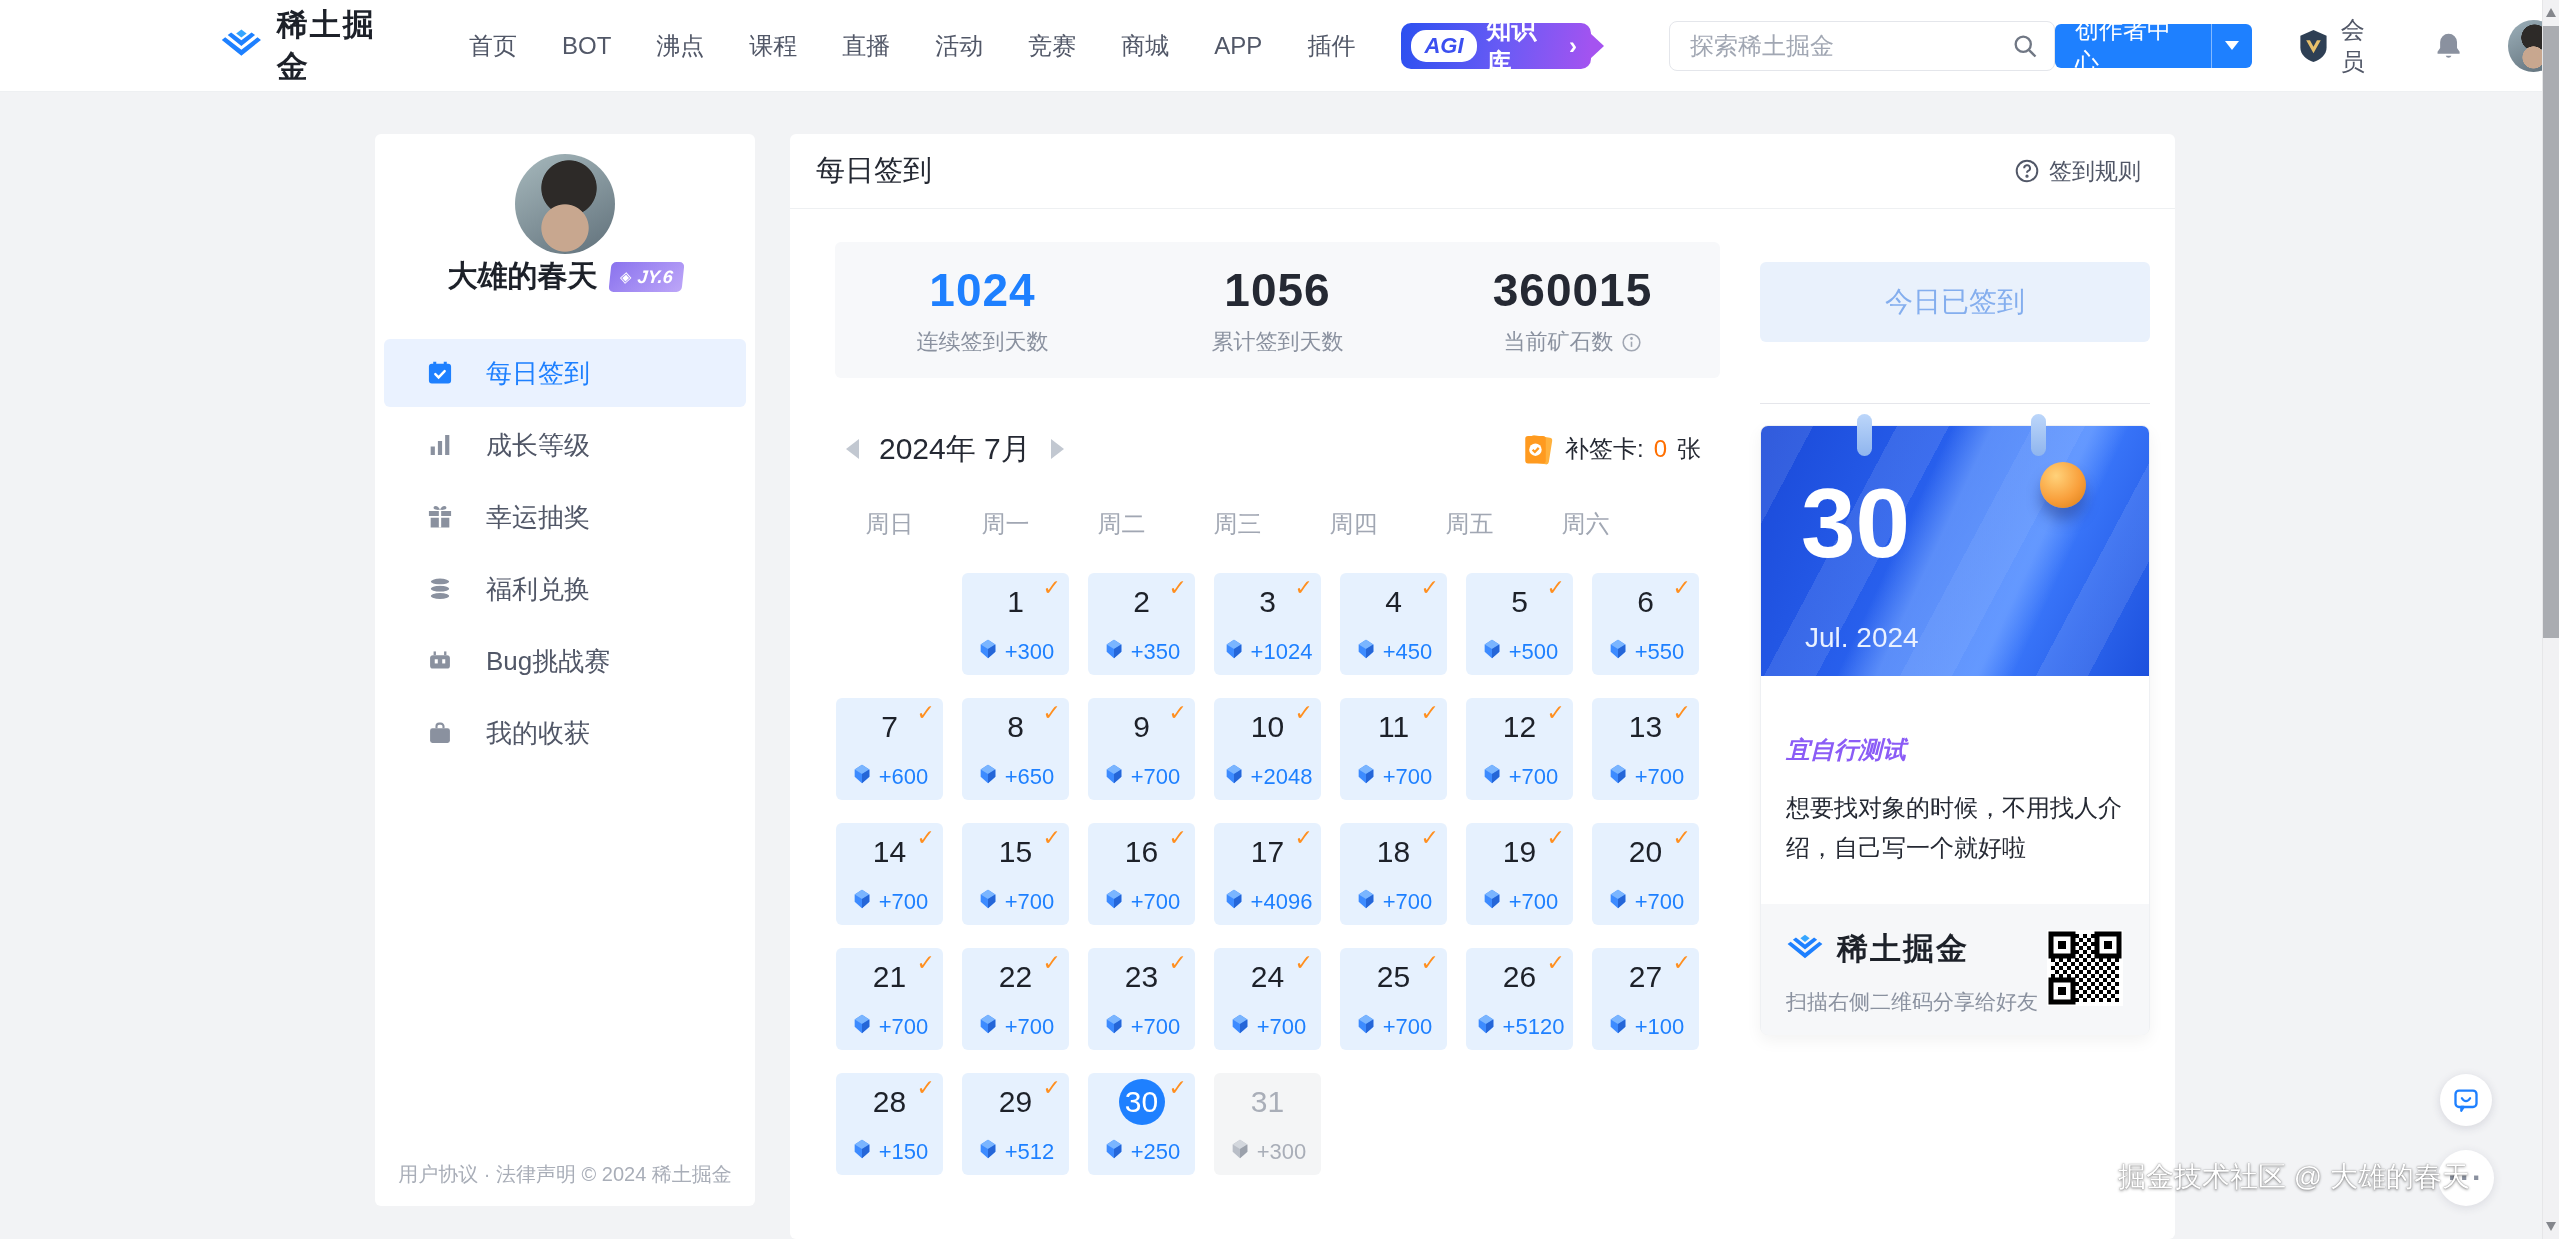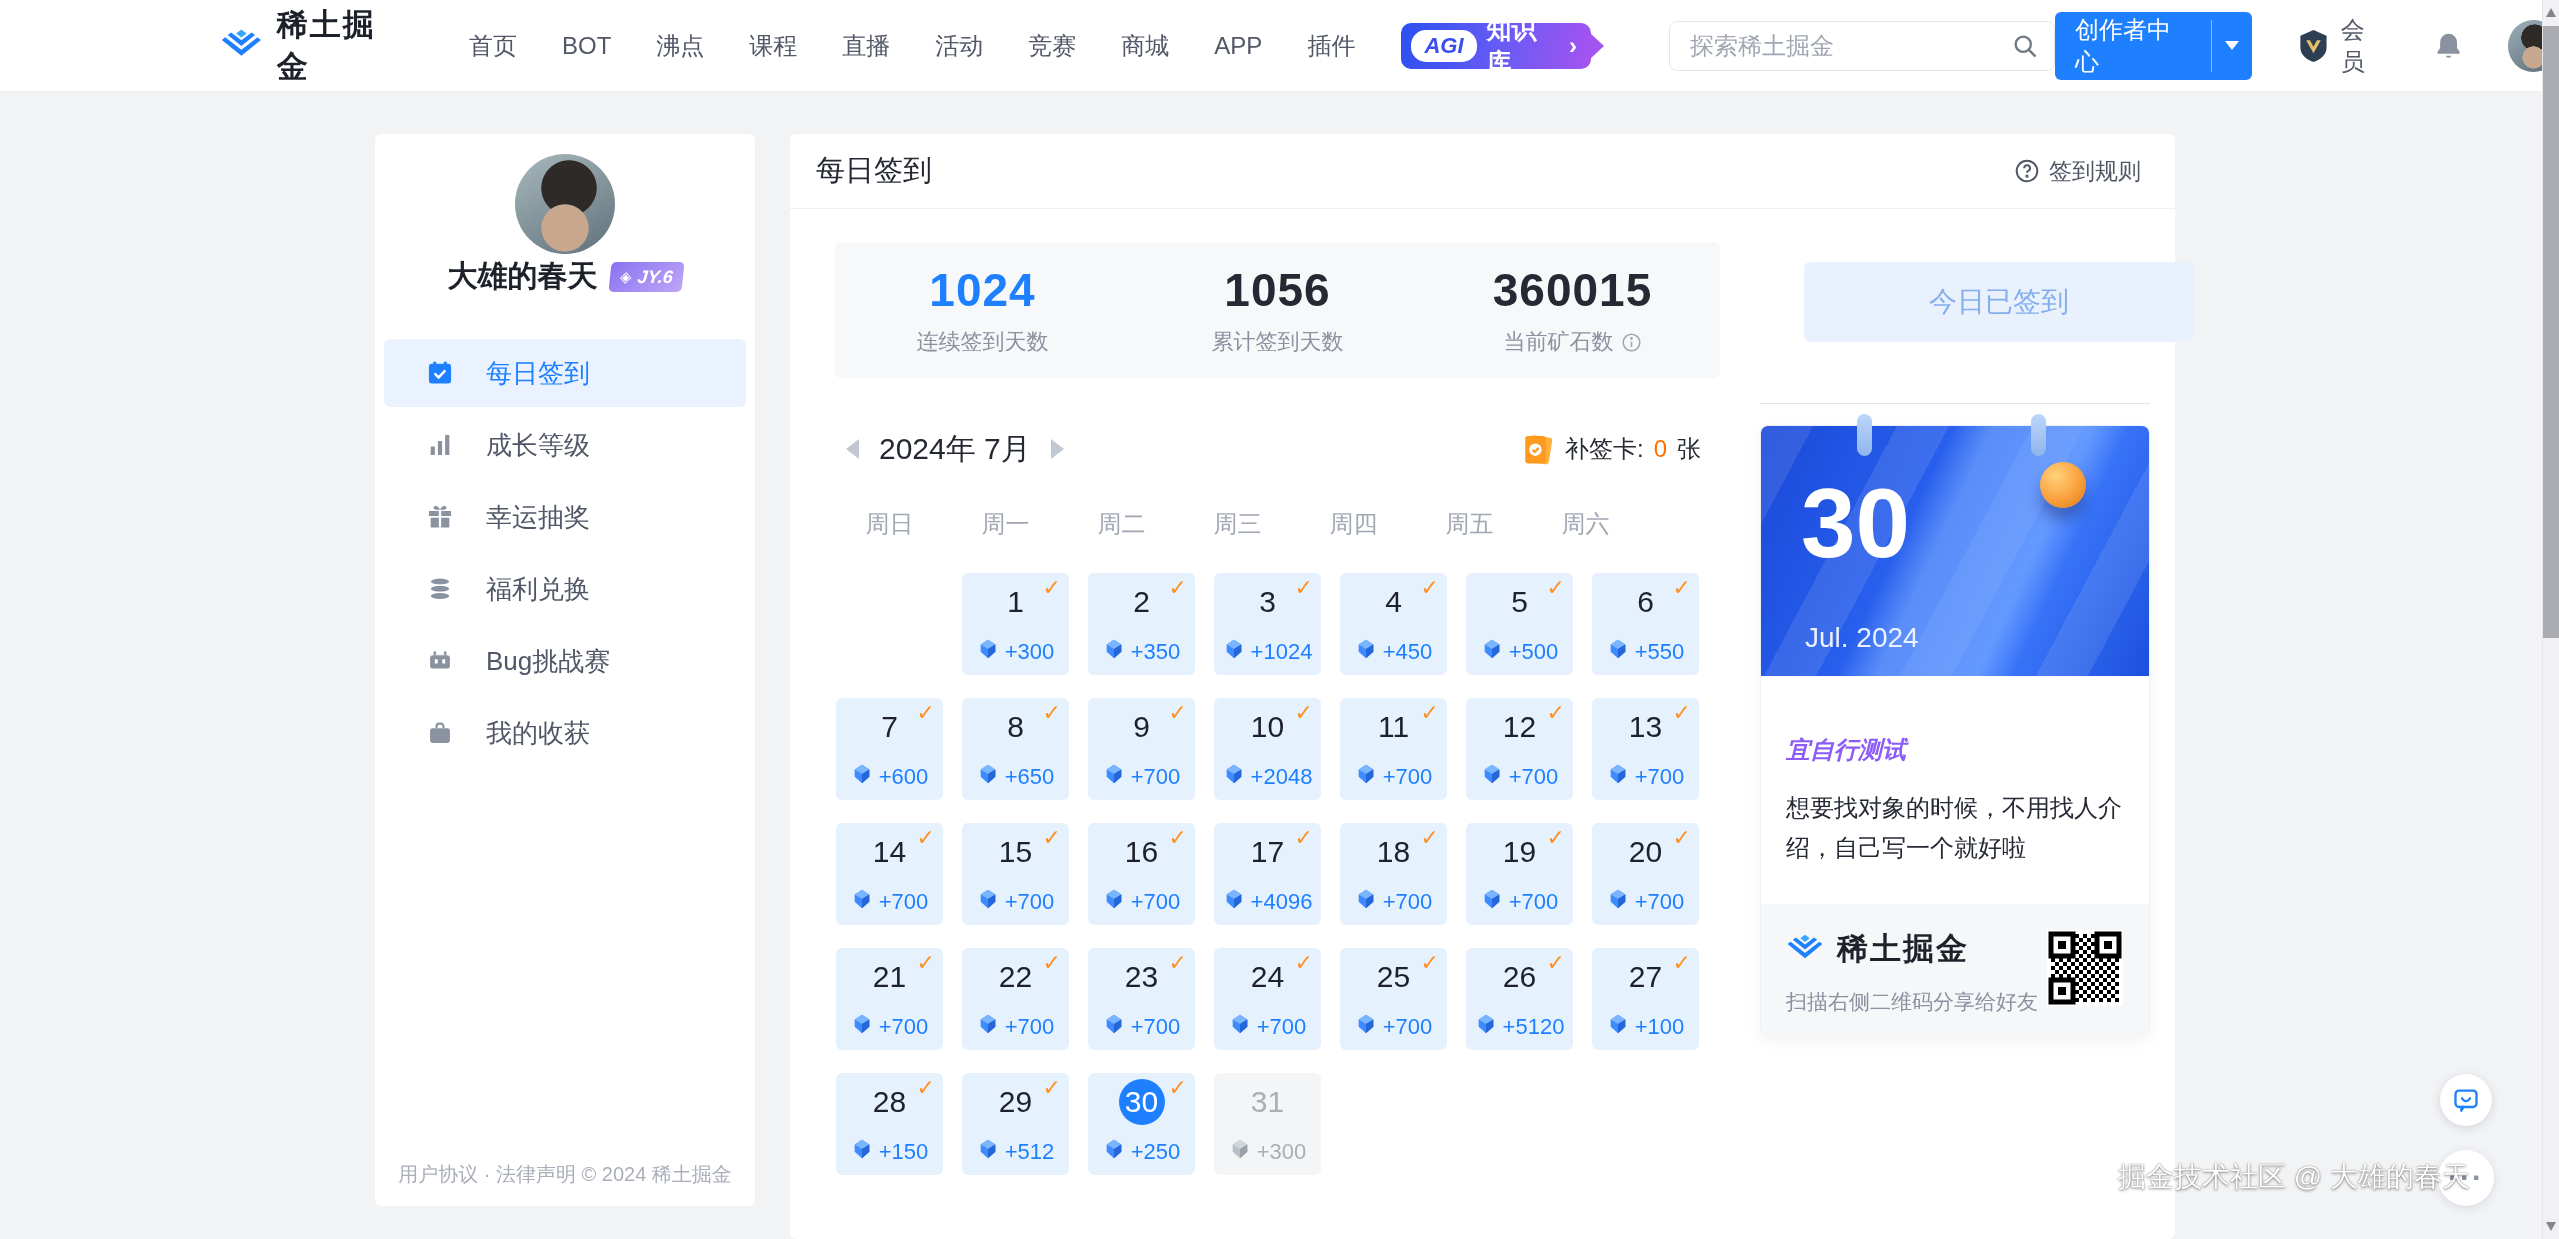--- a/index.html
+++ b/index.html
@@ -22,21 +22,21 @@
                 border-left:14px solid #a553f0; border-top:13px solid transparent; border-bottom:13px solid transparent; }
   .agi-pill { background:#fff; color:#3b4ff0; font-style:italic; font-weight:800; font-size:22px;
               padding:3px 13px; border-radius:15px; }
   .agi-label { color:#fff; font-weight:800; font-size:25px; }
   .agi-chev { color:#fff; font-weight:800; font-size:24px; margin-left:2px; }
   .searchbox { position:relative; margin-left:78px; }
   .searchbox input { width:386px; height:50px; border:1px solid #e4e6eb; border-radius:8px; background:#fff;
                      font-size:24px; color:#8b5cf6; padding:0 60px 0 20px; outline:none; }
   .searchbox input::placeholder { color:#a1a7b3; }
   .search-icon { position:absolute; right:16px; top:11px; width:28px; height:28px; cursor:pointer; }
-  .creator-btn { height:68px; background:#1e80ff; border-radius:6px; display:flex; align-items:center;
+  .creator-btn { height:44px; background:#1e80ff; border-radius:6px; display:flex; align-items:center;
                  cursor:pointer; }
   .creator-main { color:#fff; font-size:24px; padding:0 20px; }
   .creator-drop { width:42px; height:52px; border-left:1px solid rgba(255,255,255,.45); display:flex; align-items:center;
                   justify-content:center; }
   .creator-drop i { border-top:9px solid #fff; border-left:7px solid transparent; border-right:7px solid transparent; }
   .member { display:flex; align-items:center; gap:10px; margin-left:44px; cursor:pointer; }
   .member svg { width:36px; height:36px; }
   .member-label { font-size:24px; color:#515767; }
   .bell { margin-left:46px; width:32px; height:34px; cursor:pointer; }
   .nav-avatar { margin-left:44px; width:52px; height:52px; border-radius:50%; cursor:pointer;
@@ -112,21 +112,21 @@
   .day.future { background:#f4f5f6; }
   .day.future .num { color:#a9aeb8; }
   .day.future .reward i { color:#a9aeb8; }
   .day.future .g1 { fill:#b9bec7; } .day.future .g2 { fill:#d3d7dd; } .day.future .g3 { fill:#9ba1ab; }
   .day.empty { visibility:hidden; }
   .g1 { fill:#3d8bff; } .g2 { fill:#7ab5ff; } .g3 { fill:#2566d8; }
 
   
   .right-col { position:absolute; left:970px; top:128px; width:390px; }
   .signed-btn { width:390px; height:80px; background:#e9f1fc; border-radius:6px; border:none; cursor:pointer;
-                font-size:28px; color:#84aeee; font-family:inherit;margin-left:44px; }
+                font-size:28px; color:#84aeee; font-family:inherit; }
   .rc-divider { position:absolute; top:141px; left:0; width:390px; height:1px; background:#e5e6eb; }
   .date-card { position:absolute; top:163px; left:0; width:390px; height:610px; background:#fff; border-radius:8px;
                border:1px solid #eef0f3; box-shadow:0 6px 16px rgba(0,0,0,.05); }
   .pin { position:absolute; top:-12px; width:15px; height:42px; border-radius:8px;
          background:linear-gradient(#bcd6fa,#8fb5ee); z-index:3; }
   .pin.p1 { left:96px; } .pin.p2 { left:270px; }
   .dc-photo { position:relative; height:250px; border-radius:7px 7px 0 0; overflow:hidden;
         background:linear-gradient(115deg, transparent 38%, rgba(130,175,255,.55) 46% 66%, transparent 73%),
                    repeating-linear-gradient(118deg, rgba(255,255,255,.10) 0 46px, rgba(255,255,255,0) 46px 120px),
                    linear-gradient(115deg,#1a49d8 0%,#2a63f0 45%,#3f7dff 65%,#1c50dd 100%); }

